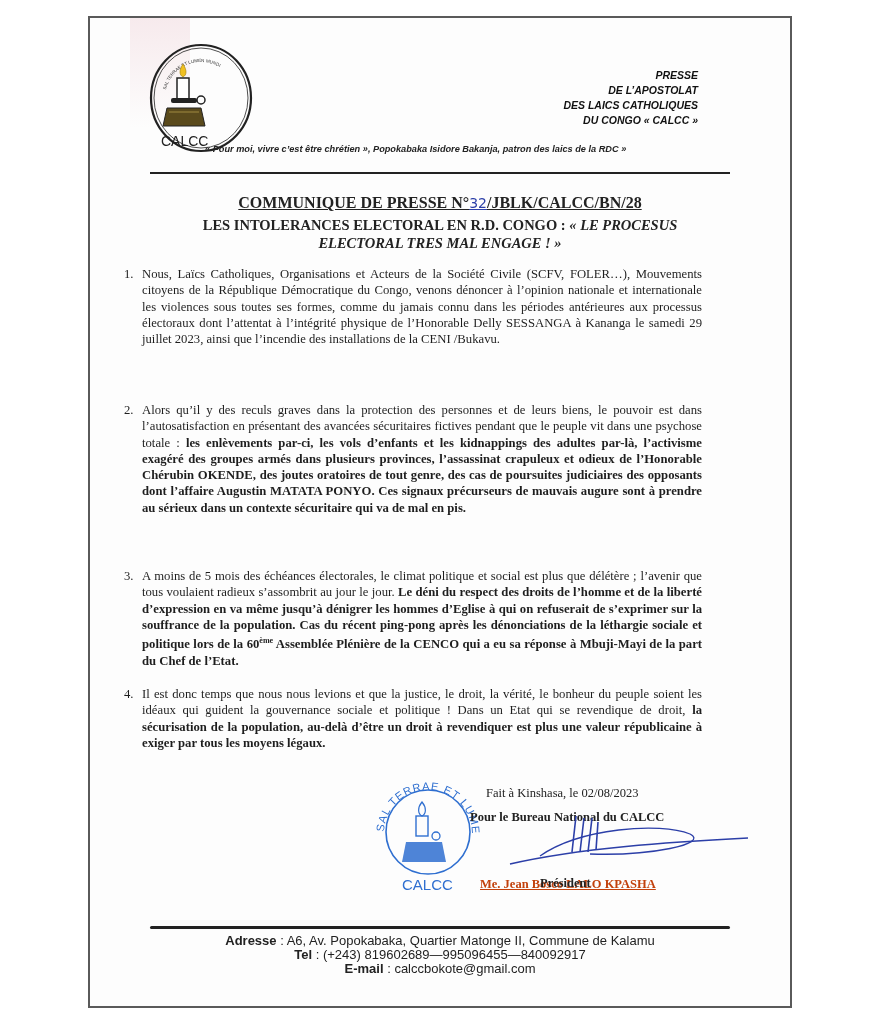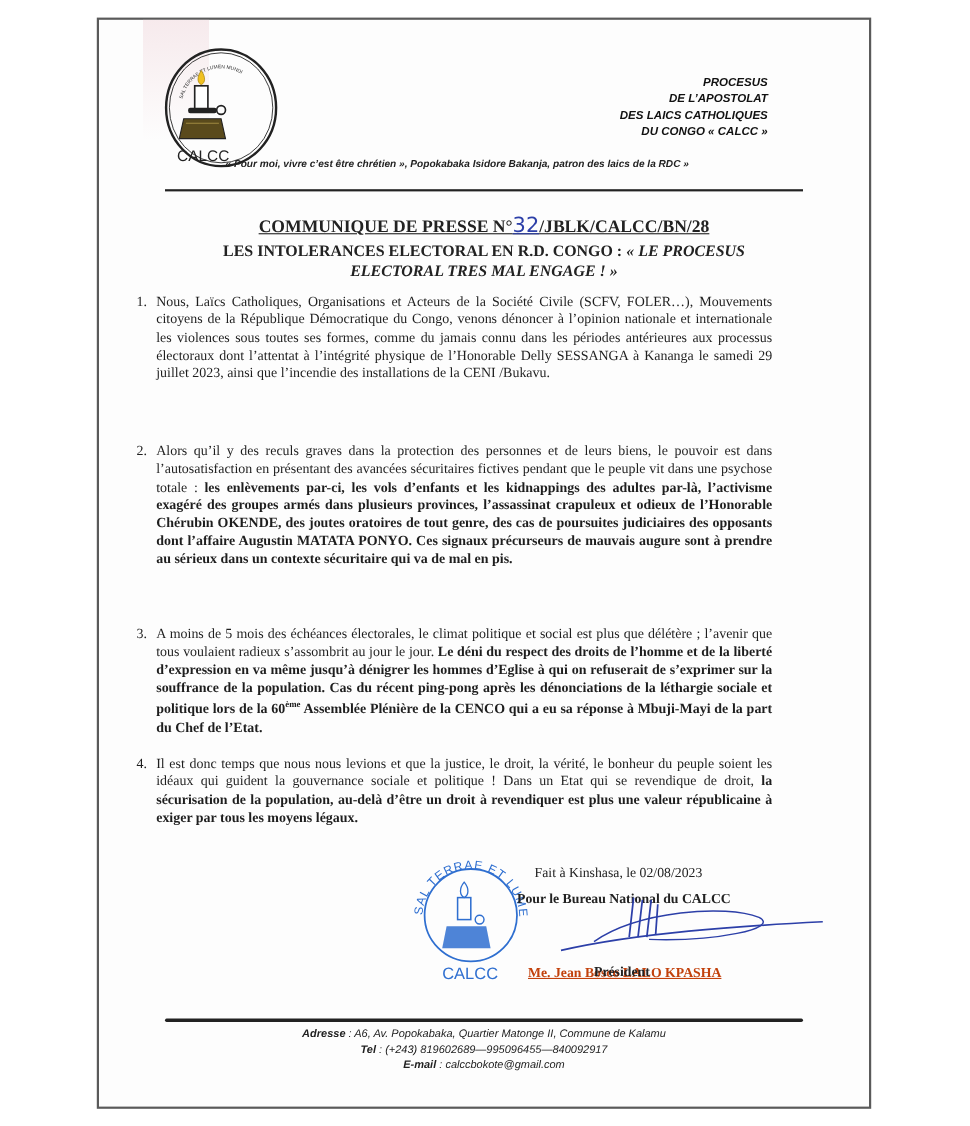--- a/index.html
+++ b/index.html
@@ -31,21 +31,21 @@
     font-size: 9.2px; color: #222; white-space: nowrap;
   }
   .hr-top { position: absolute; left: 60px; right: 60px; top: 154px; height: 2px; background: #222; }
   
   .title-block { position: absolute; left: 0; right: 0; top: 176px; text-align: center; }
   .title-main {
     font-weight: bold; font-size: 16px; text-decoration: underline; color: #222;
   }
   .title-main .handnum {
     font-family: "DejaVu Sans", sans-serif; font-weight: normal; color: #2c3fa8;
-    font-size: 19px; text-decoration: underline;
+    font-size: 14px; text-decoration: underline;
   }
   .subtitle {
     font-weight: bold; font-size: 14.5px; line-height: 18px; margin-top: 4px; color: #222;
   }
   .subtitle .it { font-style: italic; }
   
   .body { position: absolute; left: 52px; width: 560px; }
   .para {
     position: absolute; left: 0; width: 560px; font-size: 12.7px; line-height: 16.3px;
     text-align: justify; color: #1e1e1e;
@@ -56,21 +56,21 @@
   .stamp { position: absolute; left: 282px; top: 756px; width: 112px; height: 122px; }
   .sign-block { position: absolute; left: 380px; top: 768px; width: 220px; font-size: 12.5px; }
   .sign-date { position: absolute; left: 16px; top: 0; white-space: nowrap; color: #222; }
   .sign-bureau { position: absolute; left: 0; top: 24px; font-weight: bold; white-space: nowrap; color: #222; }
   .sign-name { position: absolute; left: 10px; top: 74px; font-weight: bold; white-space: nowrap; text-decoration: underline; color: #c2410c; margin-top: 17px; }
   .sign-title { position: absolute; left: 70px; top: 90px; font-weight: bold; white-space: nowrap; color: #222; }
   .signature { position: absolute; left: 410px; top: 790px; width: 250px; height: 60px; }
   .hr-bottom { position: absolute; left: 60px; right: 60px; top: 908px; height: 3px; background: #222; border-radius: 2px; }
   .footer {
     position: absolute; left: 0; right: 0; top: 916px; text-align: center;
-    font-family: "Liberation Sans", sans-serif; font-style: italic; font-size: 10px; line-height: 14px; color: #222;
+    font-family: "Liberation Sans", sans-serif; font-size: 13px; line-height: 14px; color: #222;
   }
   .footer b { font-weight: bold; }
 </style>
 </head>
 <body>
 
 <div class="frame">
   <div class="page-stain"></div>
 
   <svg class="logo" viewBox="0 0 108 112">
@@ -85,21 +85,21 @@
     <path d="M36 22 C 32 28, 32 33, 36 35 C 40 33, 40 28, 36 22 Z" fill="#f0c020" stroke="#a07a00" stroke-width="0.6"></path>
     <rect x="30" y="36" width="12" height="22" fill="#fff" stroke="#222" stroke-width="1.5"></rect>
     <rect x="24" y="56" width="26" height="5" rx="2" fill="#222"></rect>
     <circle cx="54" cy="58" r="4" fill="none" stroke="#222" stroke-width="1.5"></circle>
     <path d="M20 66 L 54 66 L 58 84 L 16 84 Z" fill="#5a4a1c" stroke="#222" stroke-width="1"></path>
     <path d="M22 70 L 52 70" stroke="#a08a40" stroke-width="1"></path>
     <text x="14" y="104" font-size="14" font-family="Liberation Sans, sans-serif" fill="#222">CALCC</text>
   </svg>
 
   <div class="org-block">
-    <div>PROCESUS</div>
+    <div>PRESSE</div>
     <div>DE L’APOSTOLAT</div>
     <div>DES LAICS CATHOLIQUES</div>
     <div>DU CONGO « CALCC »</div>
   </div>
   <div class="motto">« Pour moi, vivre c’est être chrétien », Popokabaka Isidore Bakanja, patron des laics de la RDC »</div>
   <div class="hr-top"></div>
 
   <div class="title-block">
     <div class="title-main">
       <span>COMMUNIQUE DE PRESSE N°</span><span class="handnum">32</span><span>/JBLK/CALCC/BN/28</span>

